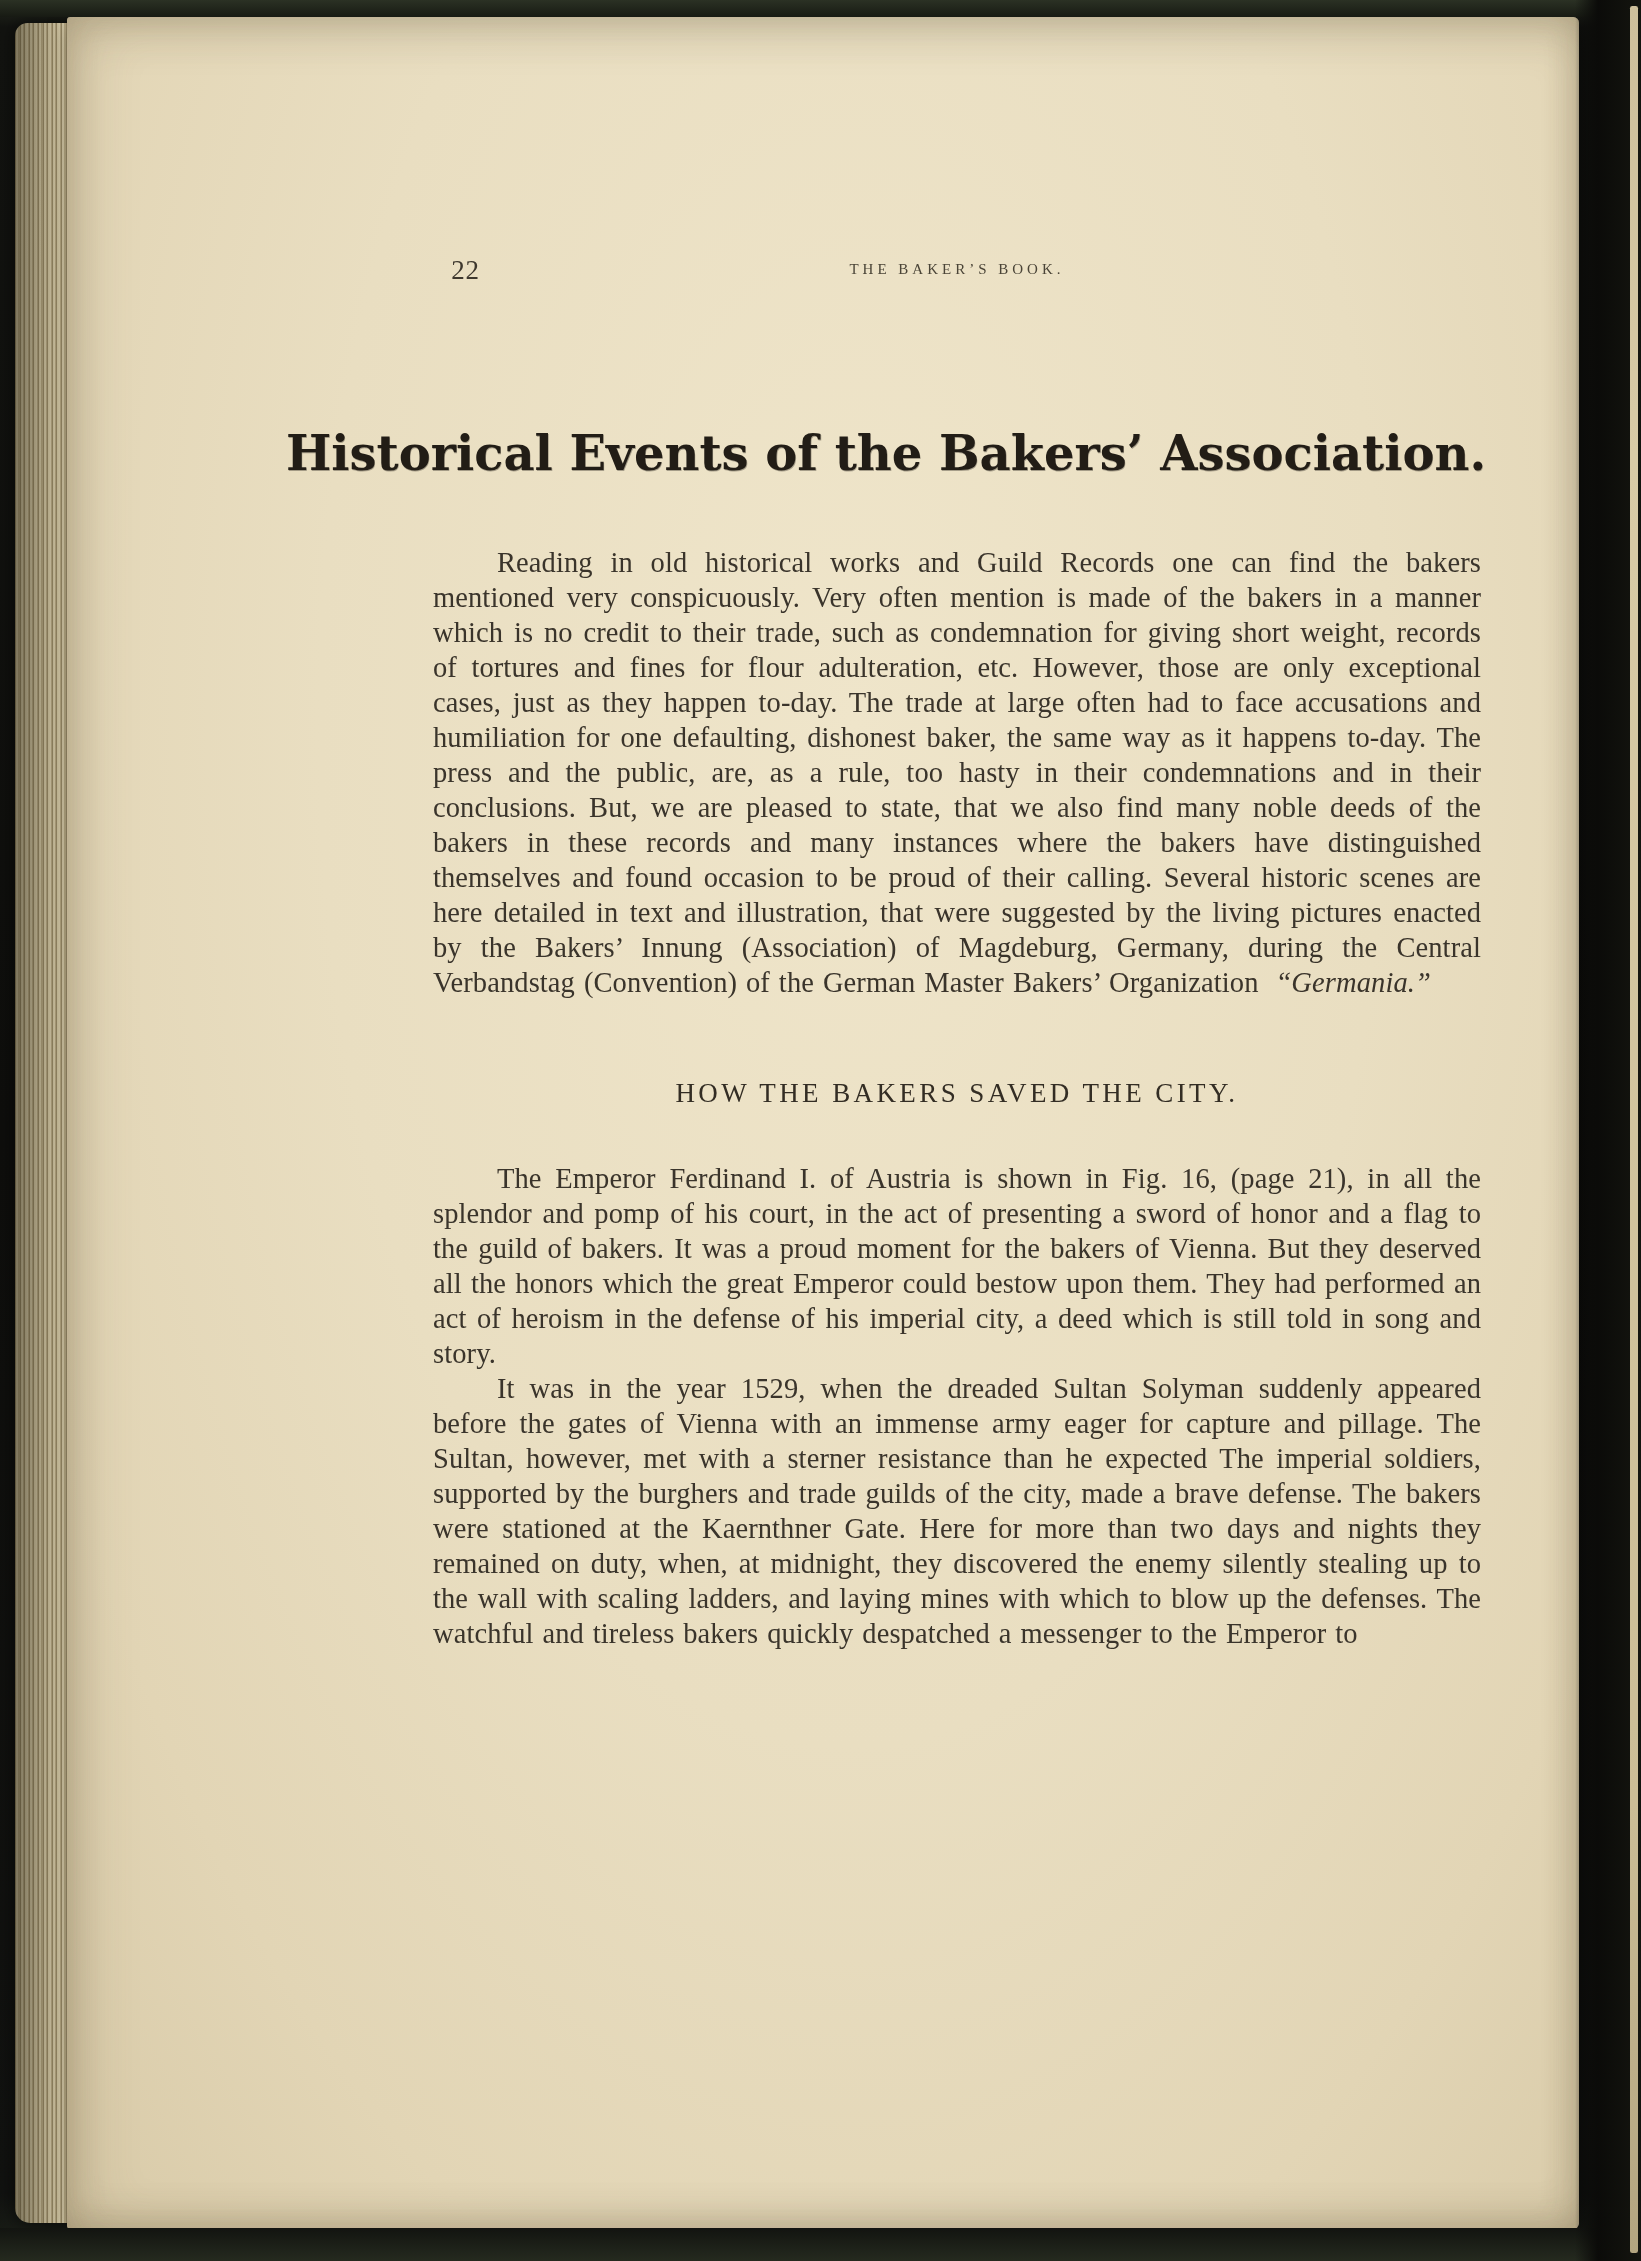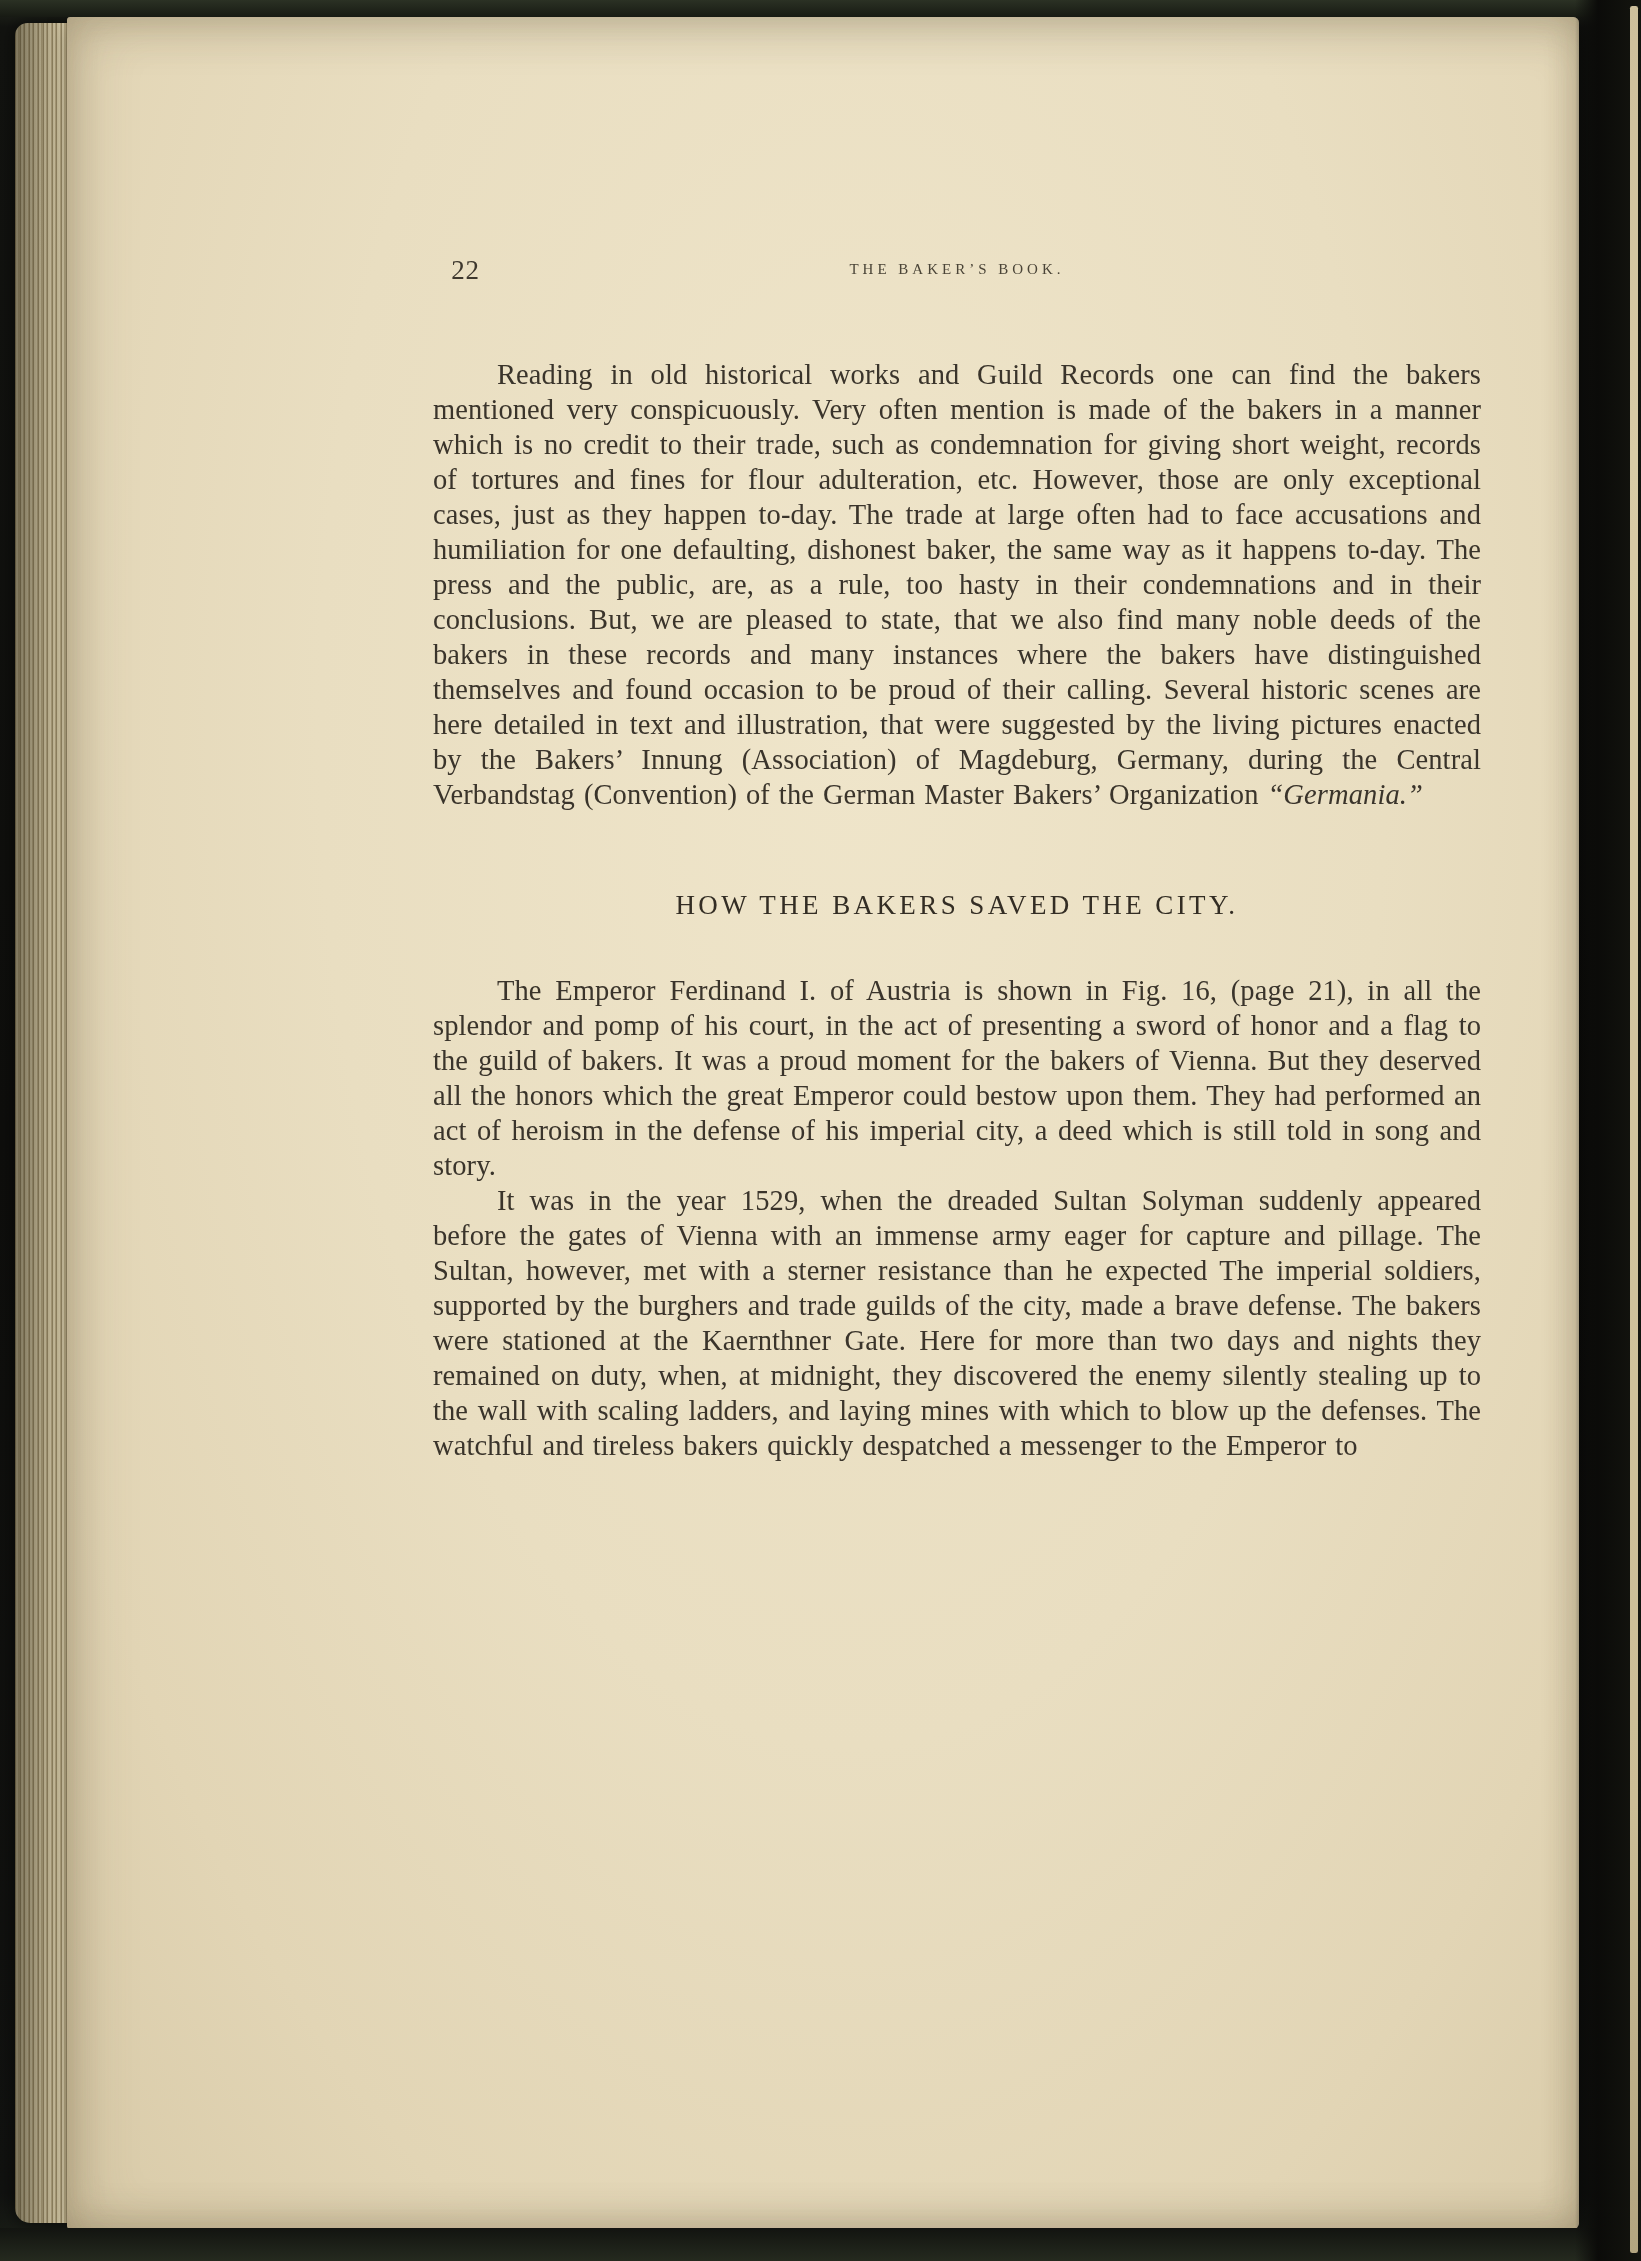--- a/index.html
+++ b/index.html
@@ -92,21 +92,21 @@
   .para {
     margin: 0;
     font-size: 28.5px;
     line-height: 35px;
     text-align: justify;
     text-indent: 64px;
     word-spacing: 1.7px;
     letter-spacing: 0.1px;
   }
   .para.first { margin-top: 67px; }
-  .italic { font-style: italic; }
+  .italic { font-style: italic; margin-left: 8px; }
 
   .section-heading {
     margin: 78px 0 52px 0;
     text-align: center;
     font-weight: normal;
     font-size: 27px;
     letter-spacing: 3.4px;
     color: #332d24;
   }
 </style>
@@ -118,20 +118,21 @@
   <div class="page-edge-stack"></div>
 
   <div class="page">
     <div class="content">
 
       <div class="page-header">
         <span class="page-num">22</span>
         <span class="running-title">THE BAKER’S BOOK.</span>
       </div>
 
+      <h1 class="chapter-title">Historical Events of the Bakers’ Association.</h1>
 
       <p class="para first"><span>Reading in old historical works and Guild Records one can find the bakers mentioned very conspicuously.  Very often mention is made of the bakers in a manner  which is no credit to their trade, such as condemnation for giving short weight, records of tortures and fines for flour adulteration, etc.  However, those are only exceptional cases, just as they happen to-day.  The trade at large often had to face accusations and humiliation for one defaulting, dishonest baker, the same way as it happens to-day.  The press and the public, are, as a rule, too hasty in their condemnations and in their conclusions.  But, we are pleased to state, that we also find many noble deeds of the bakers in these records and many instances where the bakers have distinguished themselves and found occasion to be proud of their calling.  Several historic scenes are here detailed in text and illustration, that were suggested by the living pictures enacted by the Bakers’ Innung (Association) of Magdeburg, Germany, during the Central Verbandstag (Convention) of the German Master Bakers’ Organization </span><em class="italic">“Germania.”</em></p>
 
       <h2 class="section-heading">HOW THE BAKERS SAVED THE CITY.</h2>
 
       <p class="para">The Emperor Ferdinand I. of Austria is shown in Fig. 16, (page 21), in all the splendor and pomp of his court, in the act of presenting a sword of honor and a flag to the guild of bakers.  It was a proud moment for the bakers of Vienna.  But they deserved all the honors which the great Emperor could bestow upon them.  They had performed an act of heroism in the defense of his imperial city, a deed which is still told in song and story.</p>
 
       <p class="para">It was in the year 1529, when the dreaded Sultan Solyman suddenly appeared before the gates of Vienna with an immense army eager for capture and pillage.  The Sultan, however, met with a sterner resistance than he expected  The imperial soldiers, supported by the burghers and trade guilds of the city, made a brave defense.  The bakers were stationed at the Kaernthner Gate.  Here for more than two days and nights they remained on duty, when, at midnight, they discovered the enemy silently stealing up to the wall with scaling ladders, and laying mines with which to blow up the defenses.  The watchful and tireless bakers quickly despatched a messenger to the Emperor to</p>
 
     </div>

